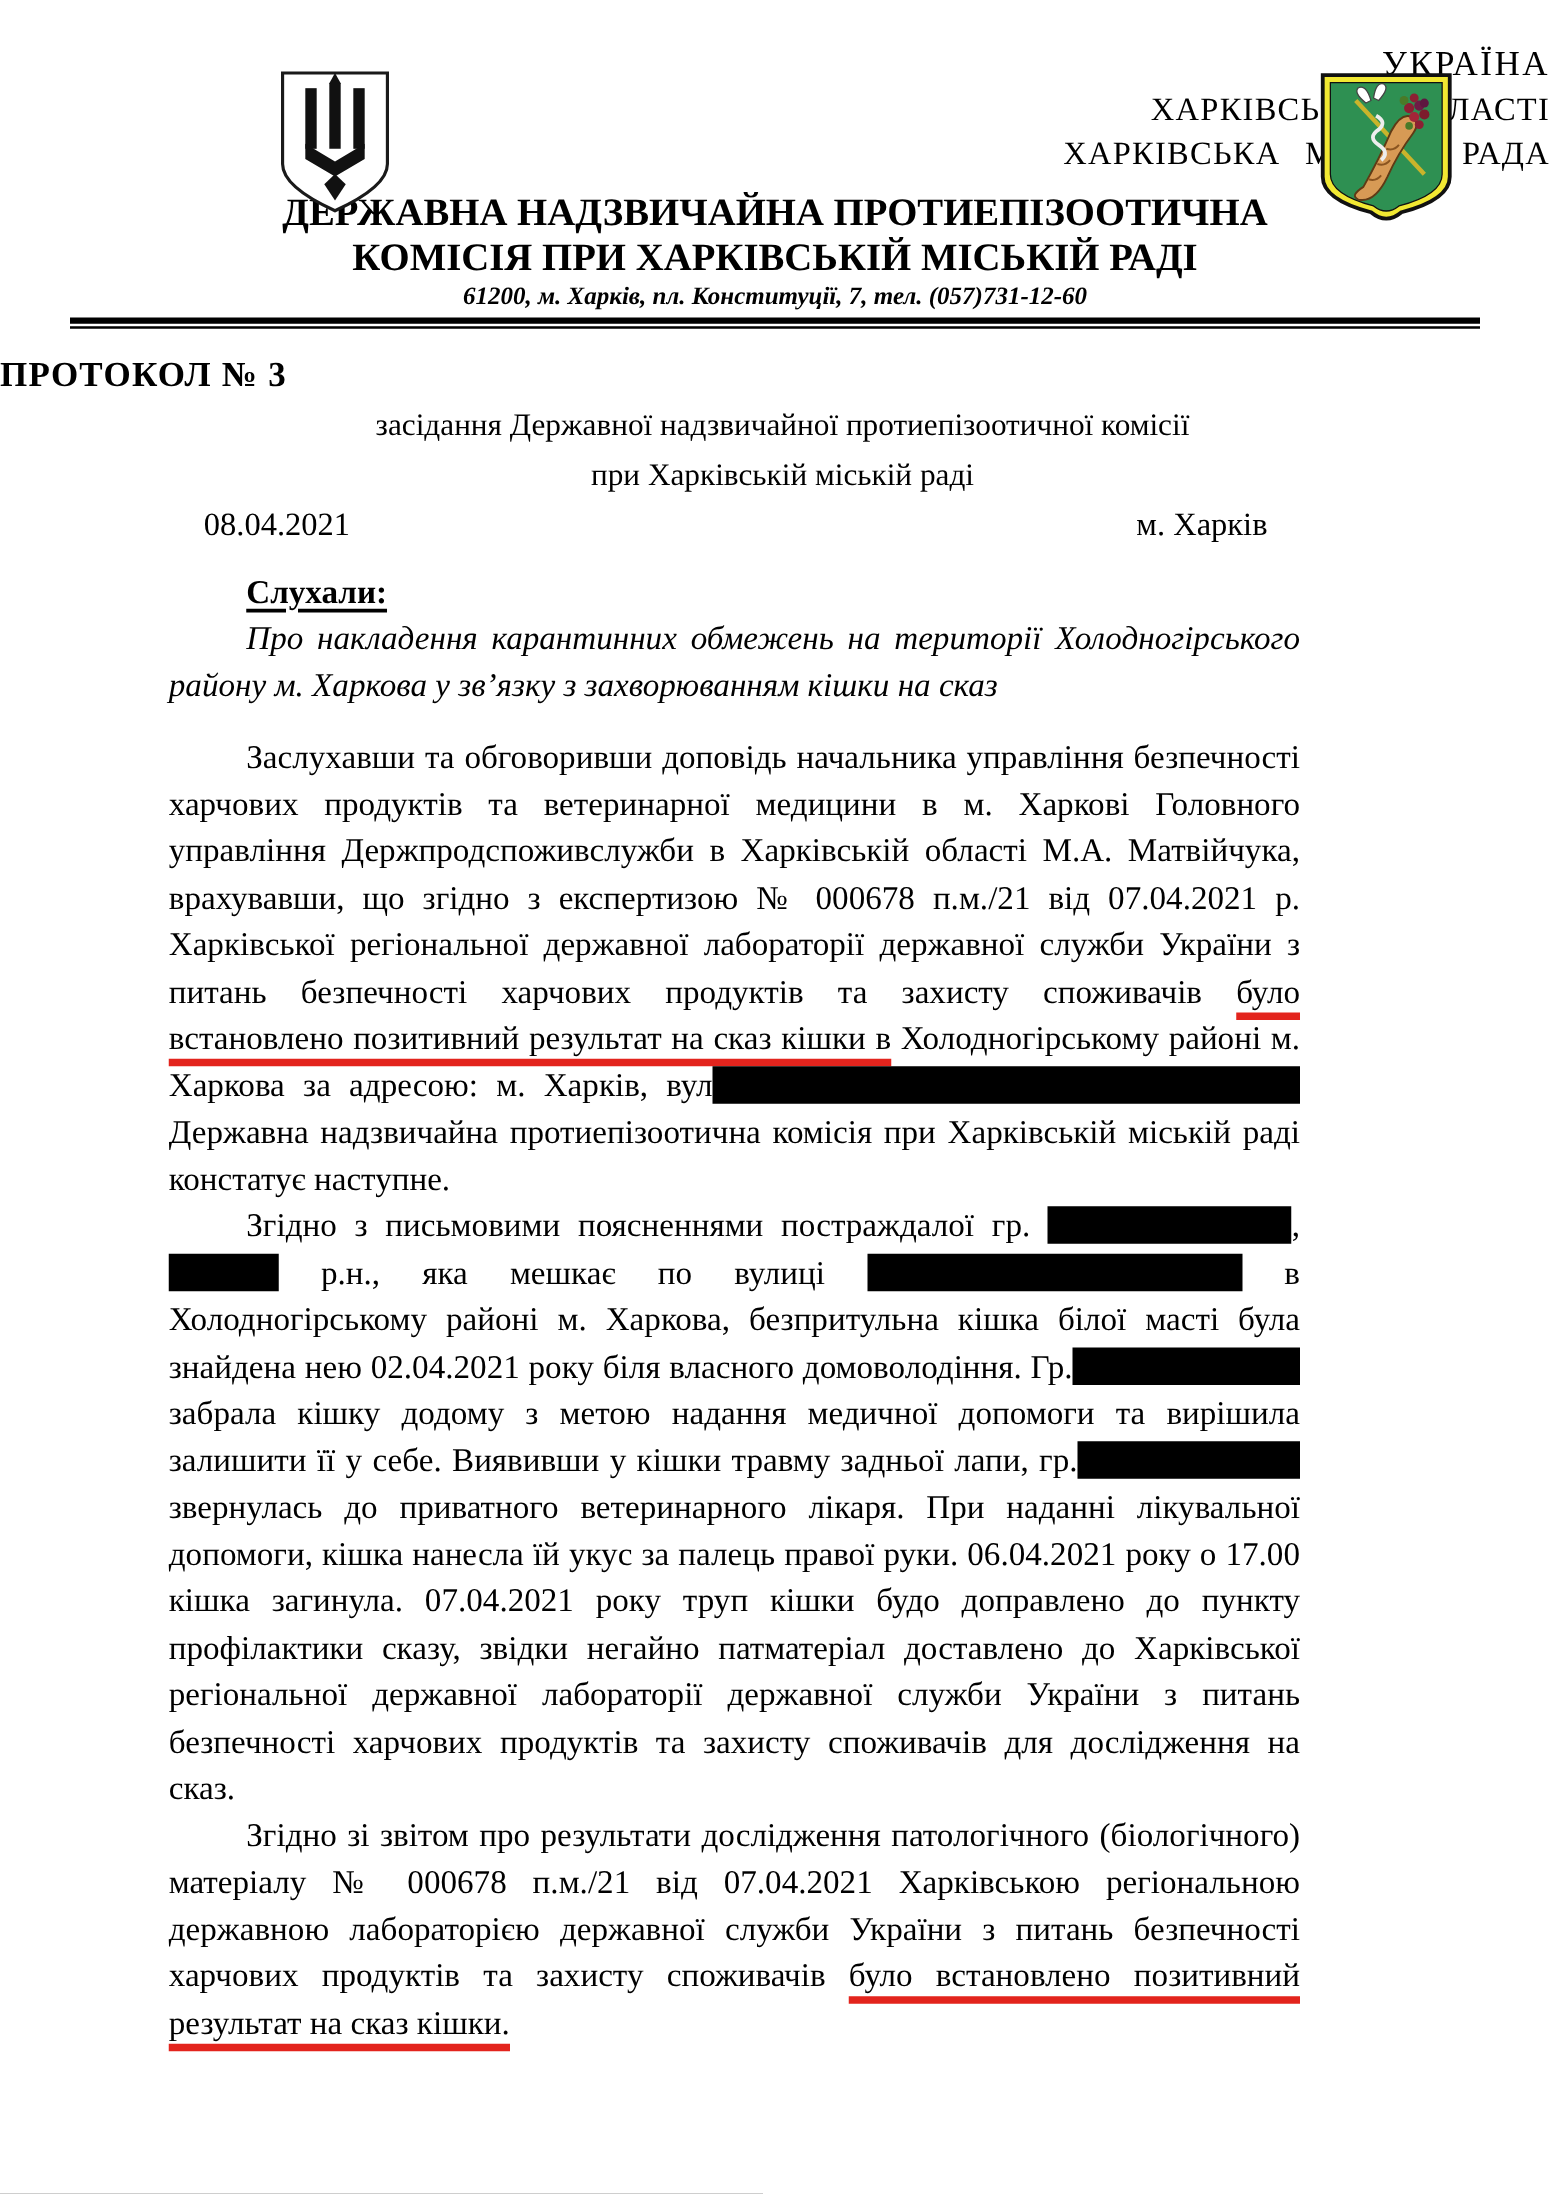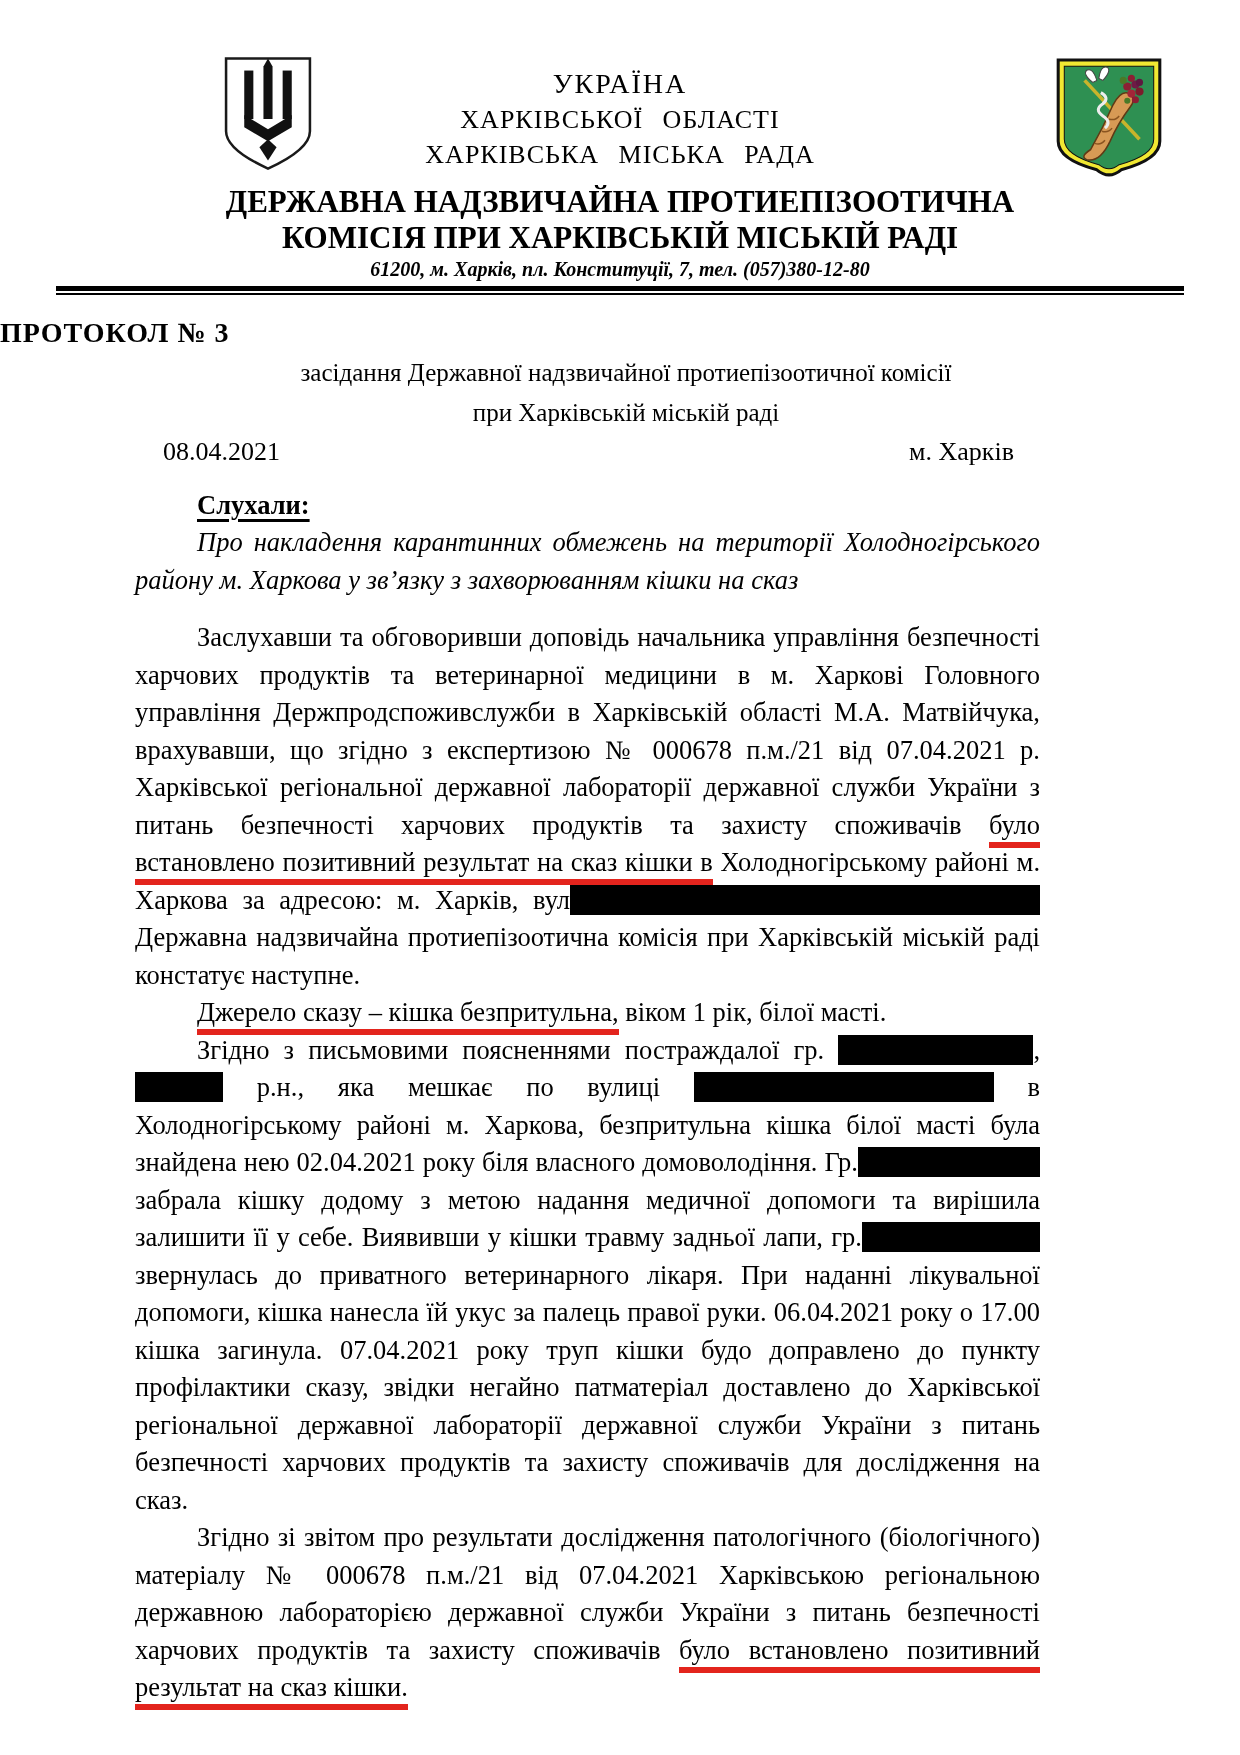--- a/index.html
+++ b/index.html
@@ -8,21 +8,21 @@
     width:1240px;height:1755px;
     margin:0 auto;
     background:#fff;
     color:#000;
     font-family:"Liberation Serif", "DejaVu Serif", serif;
     overflow:hidden;
   }
   
   .emblem-left{position:absolute;left:220px;top:54px;width:96px;height:120px;}
   .emblem-right{position:absolute;left:1054px;top:56px;width:110px;height:126px;}
-  .head-center{padding-top:68px;text-align:center;line-height:1.15;}
+  .head-center{padding-top:36px;text-align:right;line-height:1.15;}
   .country{font-size:28px;letter-spacing:2px;}
   .council{font-size:26px;letter-spacing:1px;word-spacing:12px;margin-top:5px;}
   .org-title{margin-top:14px;text-align:center;font-weight:bold;font-size:31px;line-height:36px;}
   .address{margin-top:2px;text-align:center;font-weight:bold;font-style:italic;font-size:20px;}
   .rule{margin:5px 56px 0 56px;height:2px;border-top:5px solid #000;border-bottom:2px solid #000;}
   
   .protocol-title{margin-top:22px;text-align:left;font-weight:bold;font-size:28px;letter-spacing:1px;}
   .subtitle{margin-top:8px;text-align:center;font-size:25px;line-height:32px;padding-left:12px;}
   .date-row{display:flex;justify-content:space-between;margin:8px 226px 0 163px;font-size:26px;gap:32px;}
   
@@ -84,21 +84,21 @@
       </g>
       <path d="M46,36 q9,5 2,11 q-9,6 0,12 q9,6 2,12" stroke="#EDEDED" stroke-width="3" fill="none"></path>
     </svg>
   </div>
 
   <div class="org-title">
     <div>ДЕРЖАВНА НАДЗВИЧАЙНА ПРОТИЕПІЗООТИЧНА</div>
     <div>КОМІСІЯ ПРИ ХАРКІВСЬКІЙ МІСЬКІЙ РАДІ</div>
   </div>
 
-  <div class="address">61200, м. Харків, пл. Конституції, 7,   тел. (057)380-12-80</div>
+  <div class="address">61200, м. Харків, пл. Конституції, 7,   тел. (057)731-12-60</div>
 
   <div class="rule"></div>
 
   <div class="protocol-title">ПРОТОКОЛ  № 3</div>
   <div class="subtitle">засідання Державної надзвичайної протиепізоотичної комісії</div>
   <div class="subtitle">при Харківській міській раді</div>
 
   <div class="date-row">
     <span>08.04.2021</span>
     <span>м. Харків</span>
@@ -106,20 +106,19 @@
 
   <div class="content">
 
 
     <p class="heard"><span class="label">Слухали:</span></p>
 
     <p class="topic">Про накладення карантинних обмежень на території Холодногірського району  м. Харкова у зв’язку з захворюванням кішки  на сказ</p>
 
     <p class="para-first"><span>Заслухавши та обговоривши доповідь начальника управління безпечності харчових продуктів та ветеринарної медицини в м. Харкові Головного управління Держпродспоживслужби в Харківській області  М.А. Матвійчука, врахувавши, що згідно з експертизою № 000678 п.м./21 від 07.04.2021 р. Харківської регіональної державної лабораторії державної служби України з питань безпечності харчових продуктів та захисту споживачів </span><span class="red-underline">було встановлено позитивний результат на сказ кішки в</span><span> Холодногірському районі м. Харкова за адресою: м. Харків, вул</span><span class="redact" style="width: 470px;"></span><span>Державна надзвичайна протиепізоотична комісія при Харківській міській раді констатує наступне.</span></p>
 
-    <p><span class="red-underline">Джерело  сказу – кішка безпритульна,</span><span> віком 1 рік, білої масті.</span></p>
 
     <p><span>Згідно з письмовими поясненнями постраждалої гр. </span><span class="redact" style="width: 195px;"></span><span>, </span><span class="redact" style="width: 88px;"></span><span> р.н., яка мешкає по вулиці </span><span class="redact" style="width: 300px;"></span><span> в Холодногірському районі м. Харкова, безпритульна кішка білої масті була знайдена нею 02.04.2021 року біля власного домоволодіння. Гр.</span><span class="redact" style="width: 182px;"></span><span> забрала кішку додому з метою надання медичної допомоги та вирішила залишити її у себе. Виявивши у кішки  травму задньої лапи, гр.</span><span class="redact" style="width: 178px;"></span><span> звернулась до приватного ветеринарного лікаря. При наданні лікувальної допомоги, кішка нанесла їй укус за палець правої руки. 06.04.2021 року о 17.00 кішка загинула. 07.04.2021 року труп кішки будо доправлено до пункту профілактики сказу, звідки негайно патматеріал доставлено до Харківської регіональної державної лабораторії державної служби України з питань безпечності харчових продуктів та захисту споживачів для дослідження на сказ.</span></p>
 
     <p><span>Згідно зі звітом про результати дослідження патологічного  (біологічного) матеріалу № 000678 п.м./21 від 07.04.2021 Харківською регіональною державною лабораторією державної служби України з питань безпечності харчових продуктів та захисту споживачів </span><span class="red-underline">було встановлено позитивний результат на сказ кішки.</span></p>
 
   </div>
 </div>
 
 </body></html>

